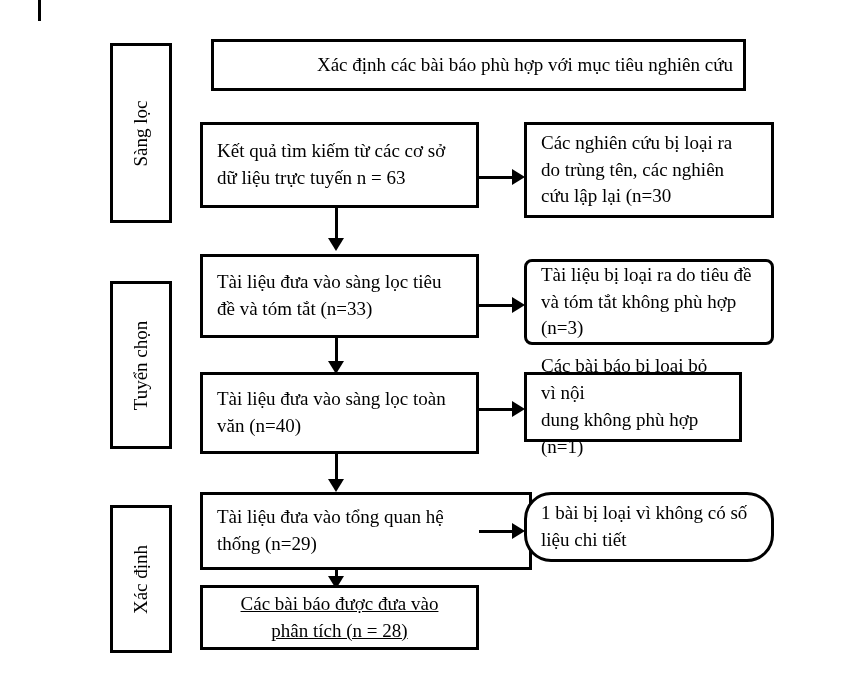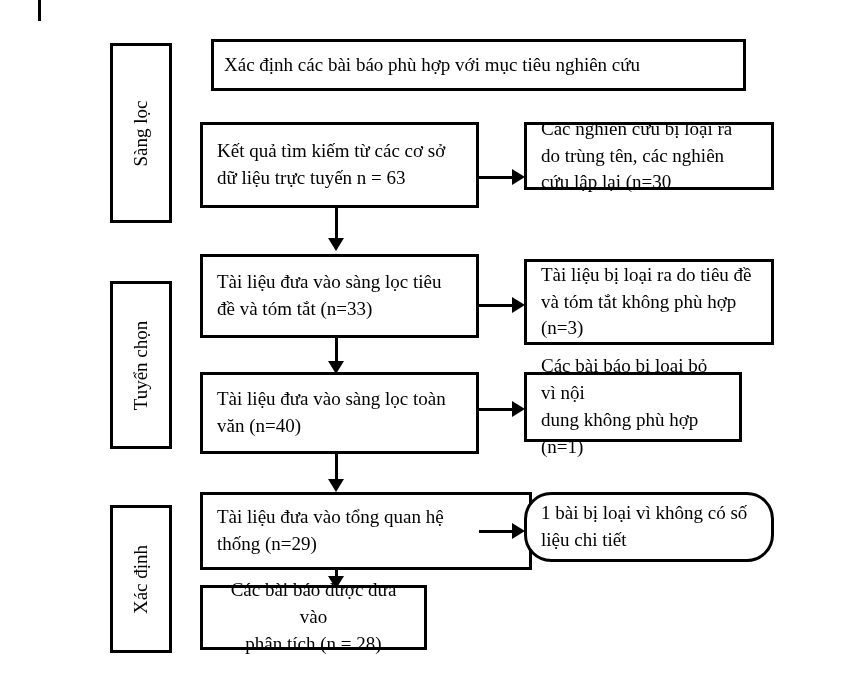--- a/index.html
+++ b/index.html
@@ -39,21 +39,21 @@
   }
   .box.justify .txt {
     text-align: justify;
     text-align-last: left;
   }
   .box.topbox {
     justify-content: center;
     padding: 4px 10px;
   }
   .box.topbox .txt {
-    text-align: left;
+    text-align: right;
   }
   
   .stage {
     position: absolute;
     box-sizing: border-box;
     border: 3px solid #000000;
     background: #ffffff;
     display: flex;
     align-items: center;
     justify-content: center;
@@ -119,38 +119,38 @@
 
   <div class="box topbox" style="left:211px; top:39px; width:535px; height:52px;">
     <span class="txt">Xác định các bài báo phù hợp với mục tiêu nghiên cứu</span>
   </div>
 
   <div class="box" style="left:200px; top:122px; width:279px; height:86px;">
     <span class="txt">Kết quả tìm kiếm từ các cơ sở
 dữ liệu trực tuyến n = 63</span>
   </div>
 
-  <div class="box justify" style="left:524px; top:122px; width:250px; height:68px;">
+  <div class="box justify" style="left:524px; top:122px; width:250px; height:96px;">
     <span class="txt">Các nghiên cứu bị loại ra
 do trùng tên, các nghiên
 cứu lập lại (n=30</span>
   </div>
 
   <div class="hline" style="left:479px; top:176px; width:35px;"></div>
   <div class="arrow-right" style="left:512px; top:169px;"></div>
 
   <div class="vline" style="left:335px; top:208px; height:37px;"></div>
   <div class="arrow-down" style="left:328px; top:238px;"></div>
 
   <div class="box" style="left:200px; top:254px; width:279px; height:84px;">
     <span class="txt">Tài liệu đưa vào sàng lọc tiêu
 đề và tóm tắt (n=33)</span>
   </div>
 
-  <div class="box justify" style="left:524px; top:259px; width:250px; height:86px;">
+  <div class="box justify" style="left:524px; top:259px; width:250px; height:86px;border-radius:8px;">
     <span class="txt">Tài liệu bị loại ra do tiêu đề
 và tóm tắt không phù hợp
 (n=3)</span>
   </div>
 
   <div class="hline" style="left:479px; top:304px; width:35px;"></div>
   <div class="arrow-right" style="left:512px; top:297px;"></div>
 
   <div class="vline" style="left:335px; top:338px; height:30px;"></div>
   <div class="arrow-down" style="left:328px; top:361px;"></div>
@@ -180,18 +180,18 @@
     <span class="txt">1 bài bị loại vì không có số
 liệu chi tiết</span>
   </div>
 
   <div class="hline" style="left:479px; top:530px; width:35px;"></div>
   <div class="arrow-right" style="left:512px; top:523px;"></div>
 
   <div class="vline" style="left:335px; top:570px; height:22px;"></div>
   <div class="arrow-down" style="left:328px; top:576px;"></div>
 
-  <div class="box center" style="left:200px; top:585px; width:227px; height:65px;">
+  <div class="box center" style="left:200px; top:585px; width:279px; height:65px;text-decoration:underline;">
     <span class="txt">Các bài báo được đưa vào
 phân tích (n = 28)</span>
   </div>
 
 </div>
 
 </body></html>

